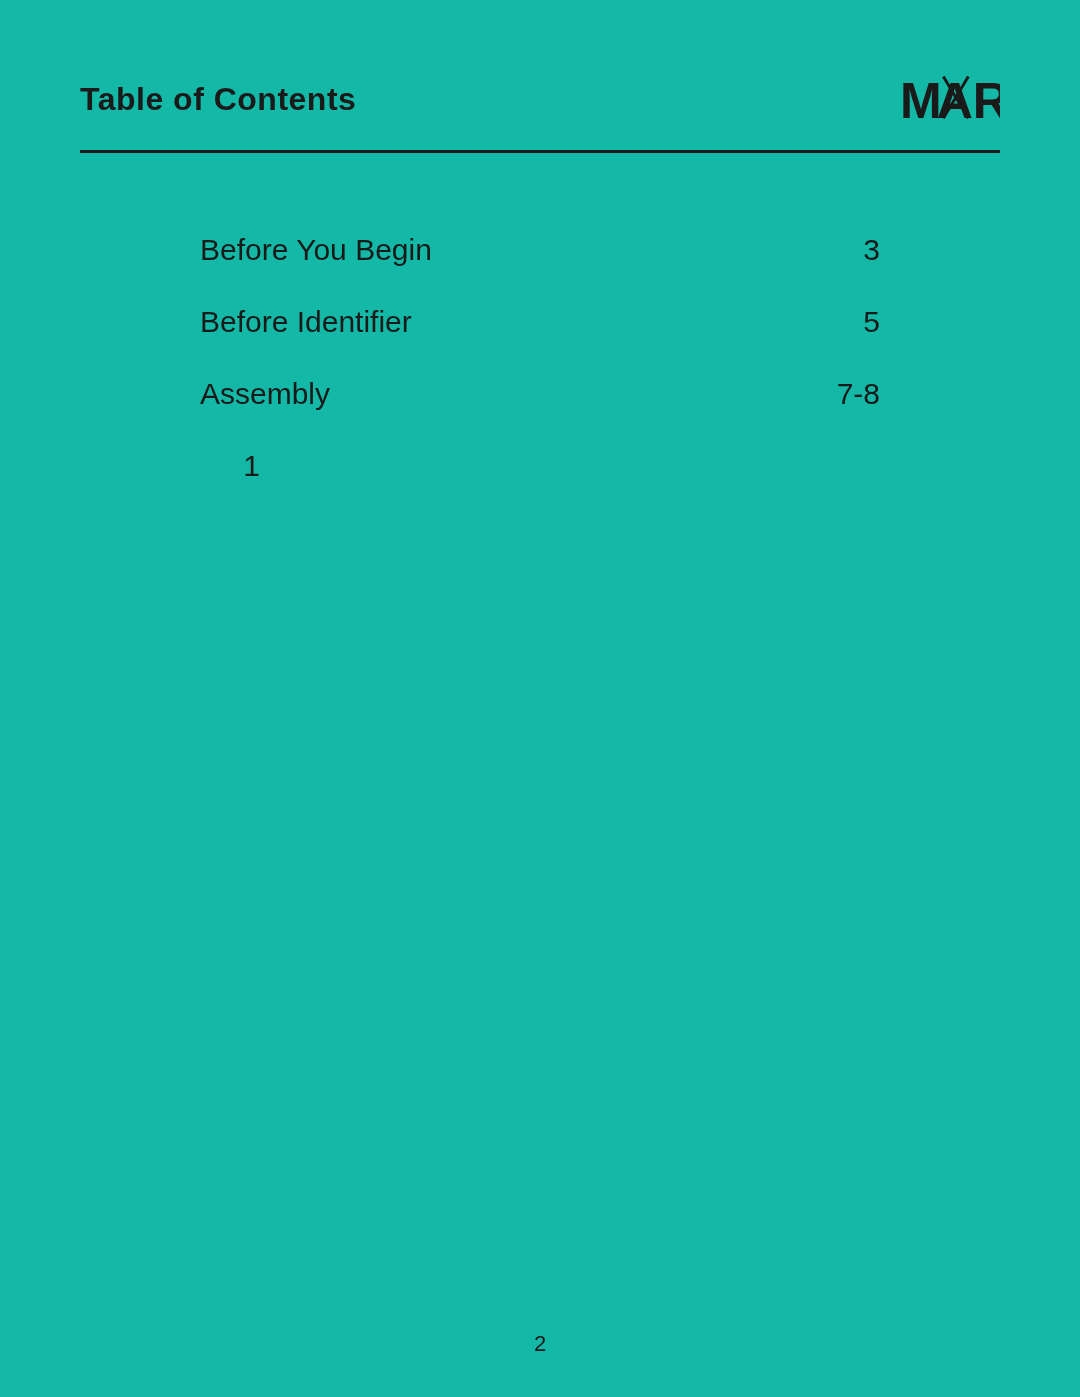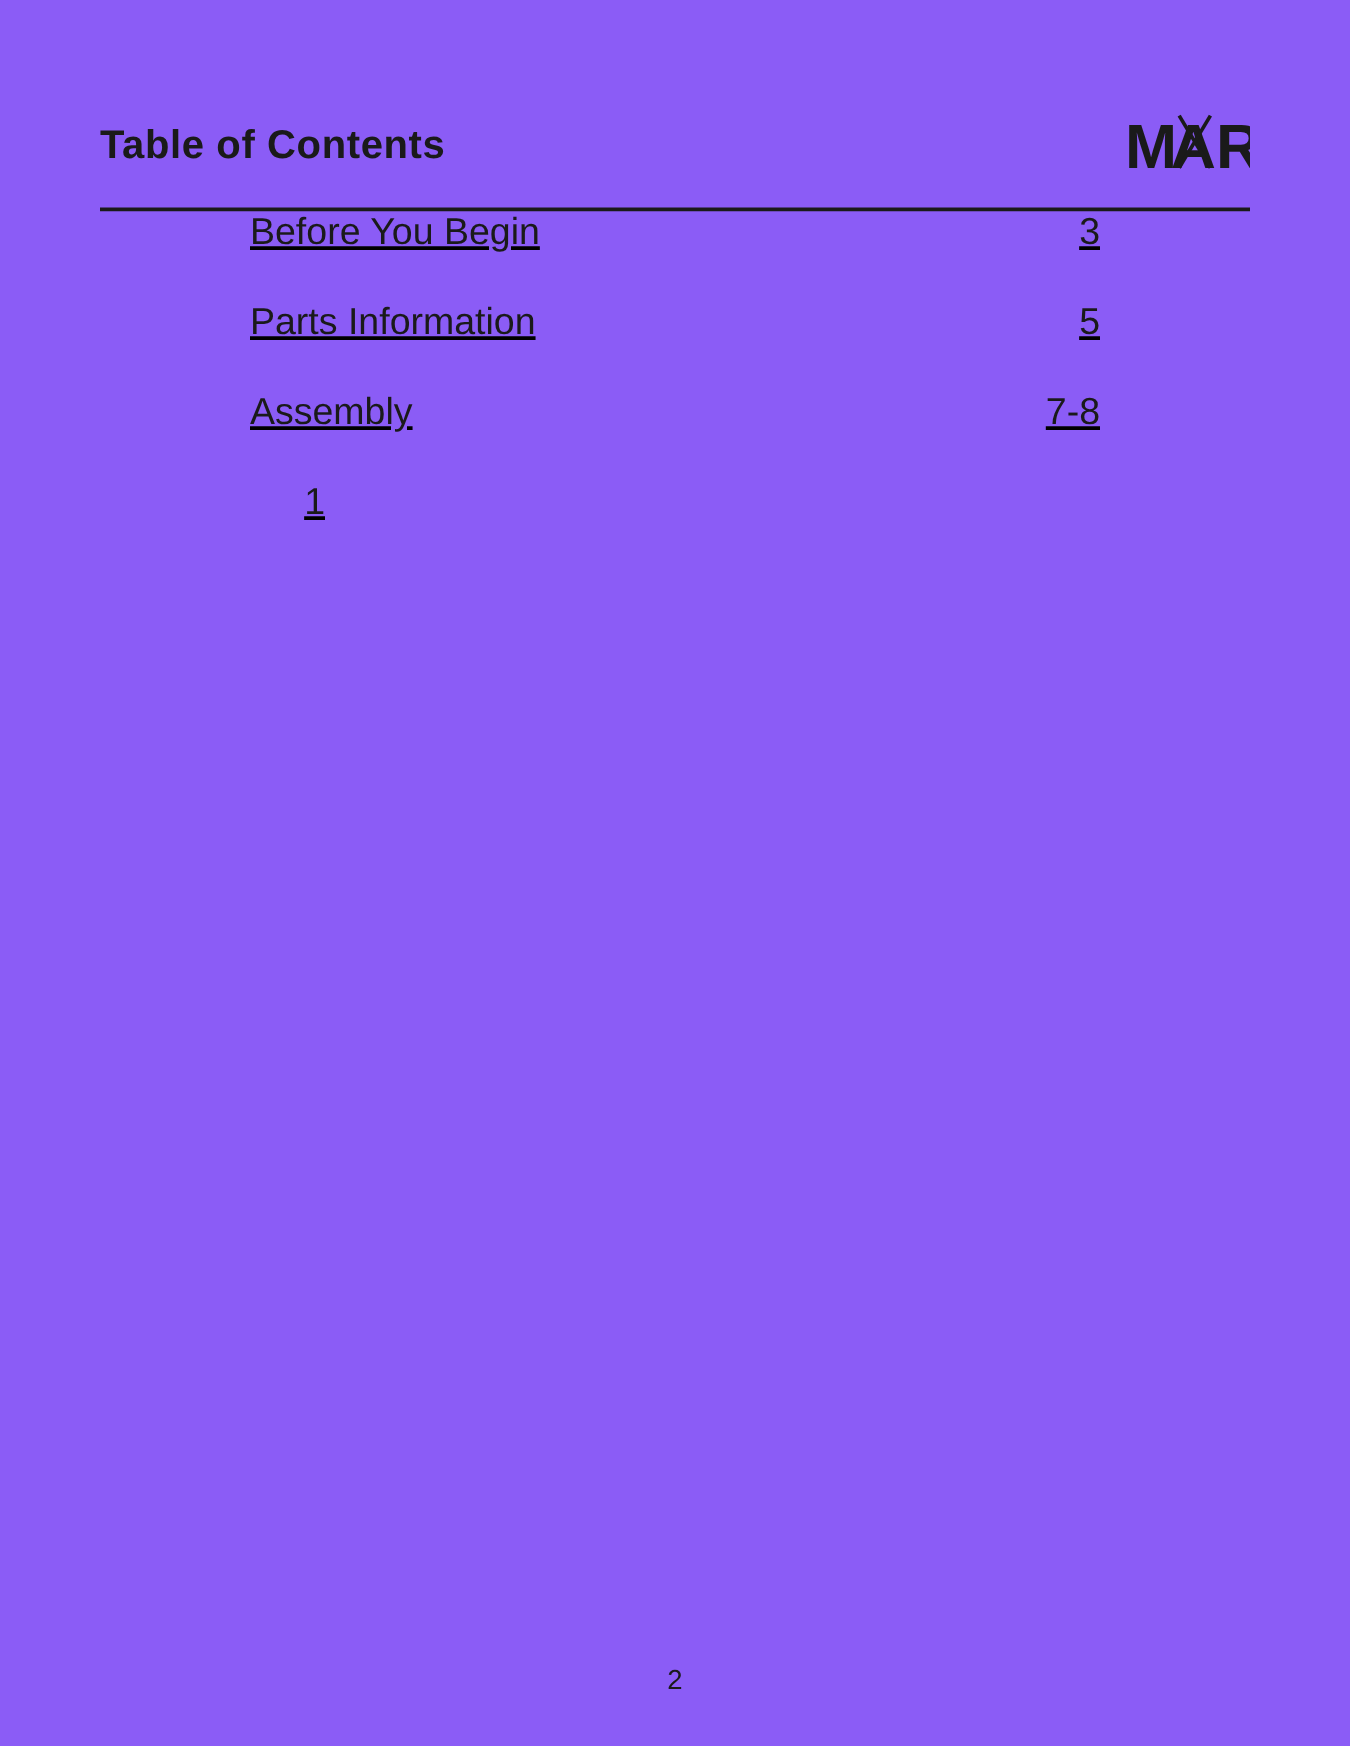--- a/index.html
+++ b/index.html
@@ -12,22 +12,22 @@
       background: #ffffff;
       font-family: 'Arial', sans-serif;
       width: 1080px;
       min-height: 1397px;
       position: relative;
     }
 
     .page {
       width: 1080px;
       min-height: 1397px;
-      background: #8b5cf6;
-      padding: 80px 80px;
+      background: #14b8a6;
+      padding: 64px 80px;
       position: relative;
     }
 
     .header {
       display: flex;
       align-items: center;
       justify-content: space-between;
       margin-bottom: 0;
       padding-bottom: 12px;
     }
@@ -51,23 +51,23 @@
     }
 
     .header-divider {
       width: 100%;
       height: 3px;
       background: #1a1a1a;
       margin-top: 4px;
     }
 
     .toc-content {
+      margin-top: 80px;
       padding-left: 120px;
       padding-right: 120px;
-      text-decoration: underline;
     }
 
     .toc-row {
       display: flex;
       justify-content: space-between;
       align-items: baseline;
       margin-bottom: 38px;
     }
 
     .toc-item-label {
@@ -121,21 +121,21 @@
 
   <div class="toc-content">
 
     <div class="toc-row">
       <span class="toc-item-label">Before You Begin</span>
       <span class="toc-item-page">3</span>
     </div>
 
 
     <div class="toc-row">
-      <span class="toc-item-label">Parts Information</span>
+      <span class="toc-item-label">Before Identifier</span>
       <span class="toc-item-page">5</span>
     </div>
 
     <div class="toc-row">
       <span class="toc-item-label">Assembly</span>
       <span class="toc-item-page">7-8</span>
     </div>
 
 
 

